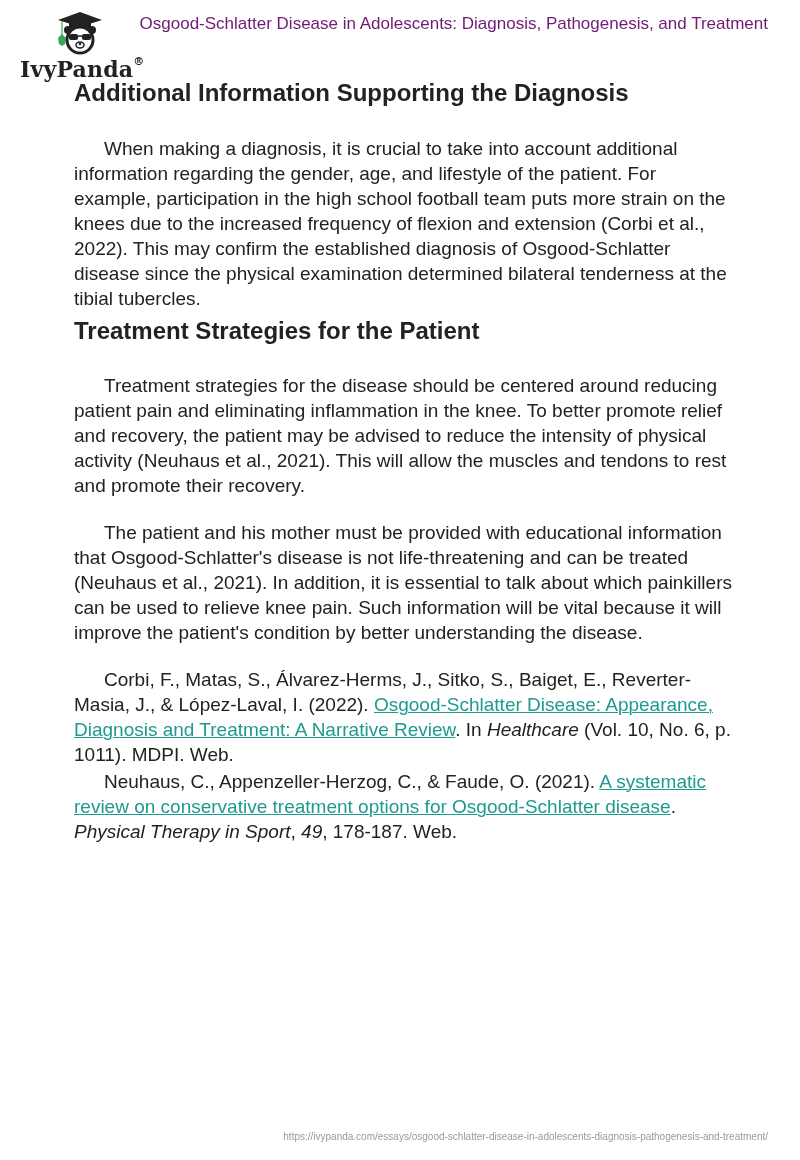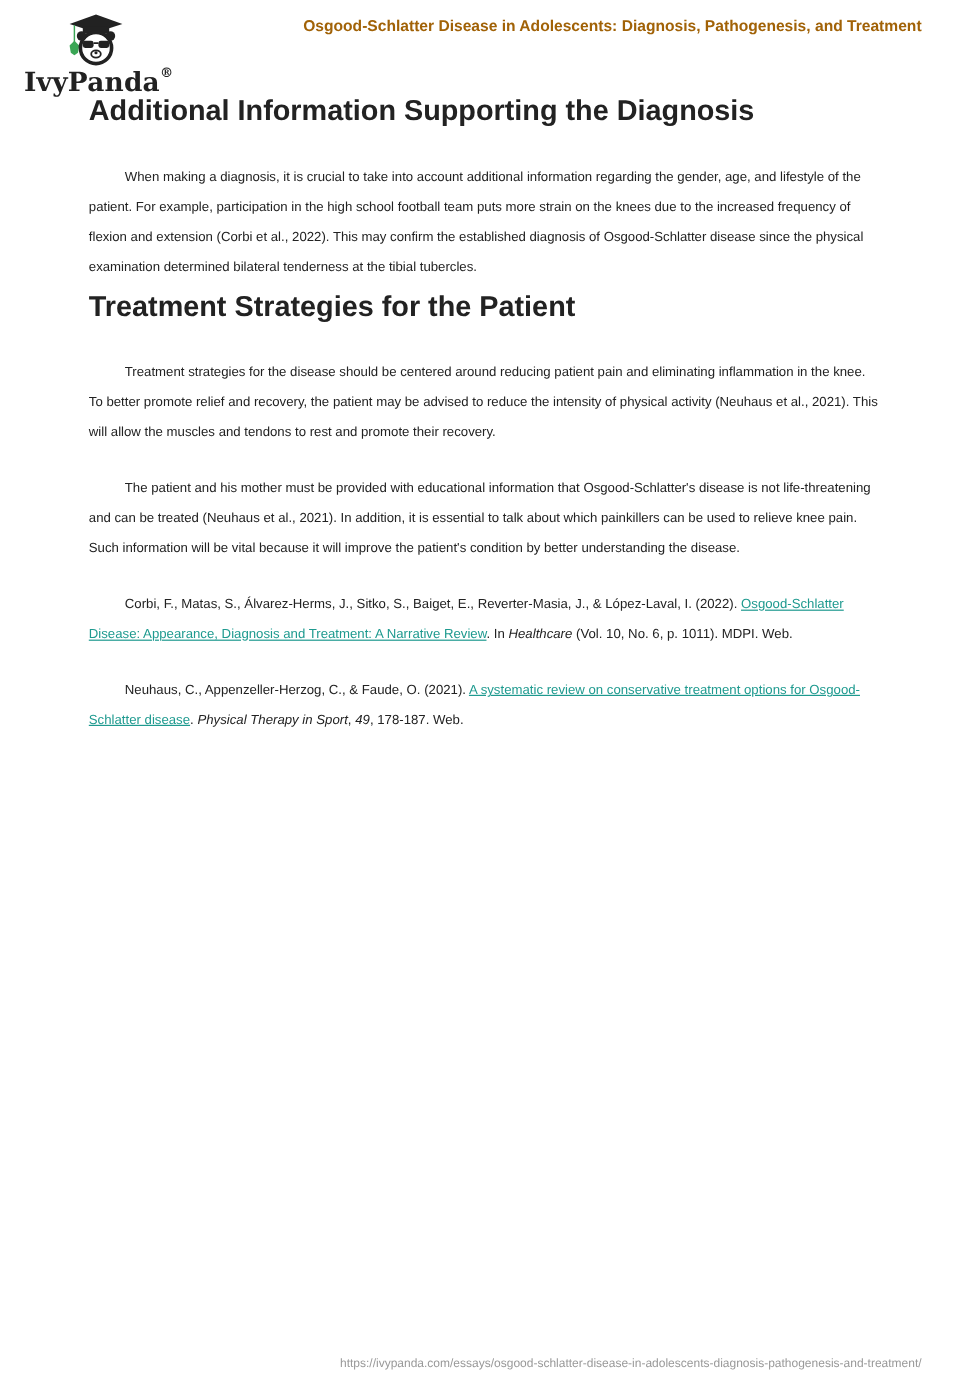--- a/index.html
+++ b/index.html
@@ -9,37 +9,37 @@
   }
   .header { position: absolute; top: 0; left: 0; width: 800px; height: 60px; }
   .logo { position: absolute; left: 16px; top: 8px; display: flex; align-items: center; flex-direction: column; }
   .logo svg { width: 56px; height: 48px; }
   .logo-text {
     font-family: "DejaVu Serif", serif; font-weight: bold; font-size: 22px;
     color: #222; margin-left: 4px; letter-spacing: 0.2px;
   }
   .logo-text sup { font-size: 11px; position: relative; top: -4px; }
   .doc-title {
-    position: absolute; right: 32px; top: 14px; font-size: 13px; color: #a16207; font-weight: bold;
+    position: absolute; right: 32px; top: 14px; font-size: 17px; color: #701a75;
   }
   .content { position: absolute; left: 74px; top: 70px; width: 660px; }
   h2 {
     font-family: "Liberation Sans", sans-serif; font-weight: bold;
     font-size: 24px; line-height: 40px; margin: 0; color: #222;
   }
   p {
-    font-size: 11px; line-height: 25px; margin: 0; text-indent: 30px; color: #222;
+    font-size: 19px; line-height: 25px; margin: 0; text-indent: 30px; color: #222;
   }
   .sec1-h { margin-top: 3px; }
   .sec1-p { margin-top: 23px; }
   .sec2-h { }
   .sec3-h { margin-top: 14px; }
   .sec4-h { margin-top: 14px; }
   .sec-p { margin-top: 22px; }
-  .ref2 { margin-top: 21px; }
+  .ref2 { margin-top: 2px; }
   a.link { color: #1e9a8f; text-decoration: underline; text-decoration-thickness: 1px; }
   .footer-url {
     position: absolute; right: 32px; top: 1131px; font-size: 10px; color: #999999;
   }
 </style>
 </head>
 <body>
 
 <div class="header">
   <div class="logo">

